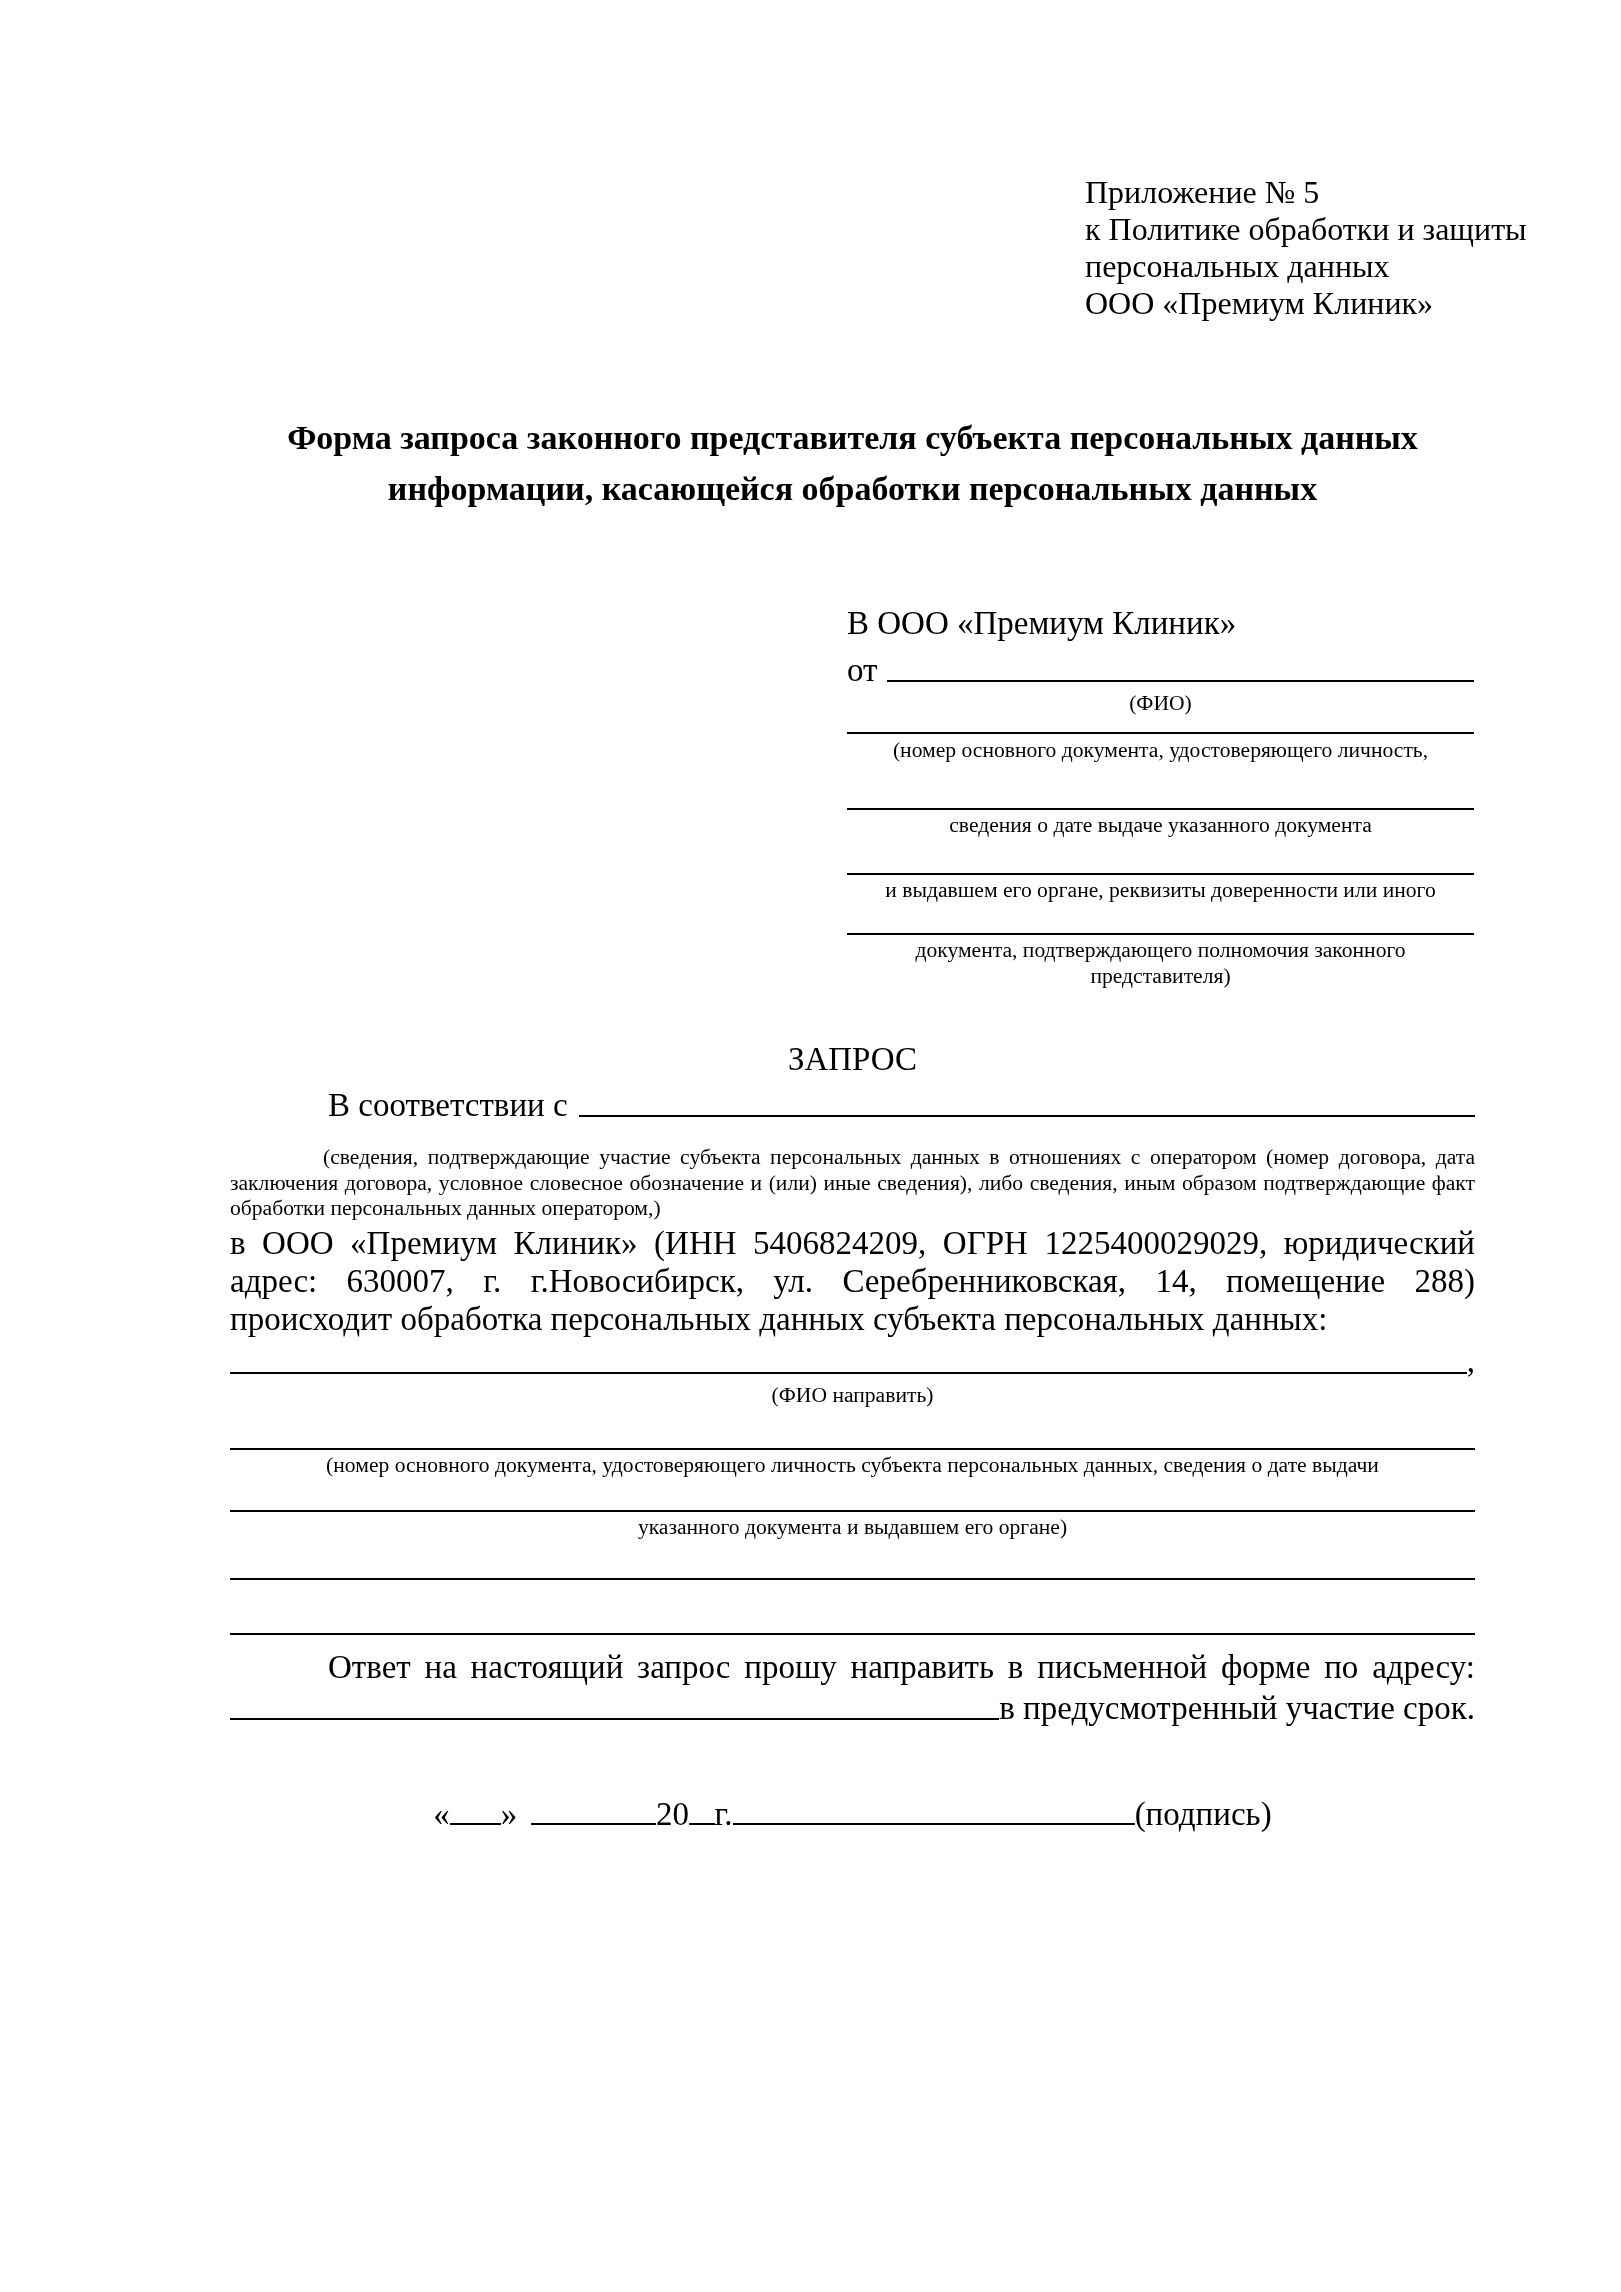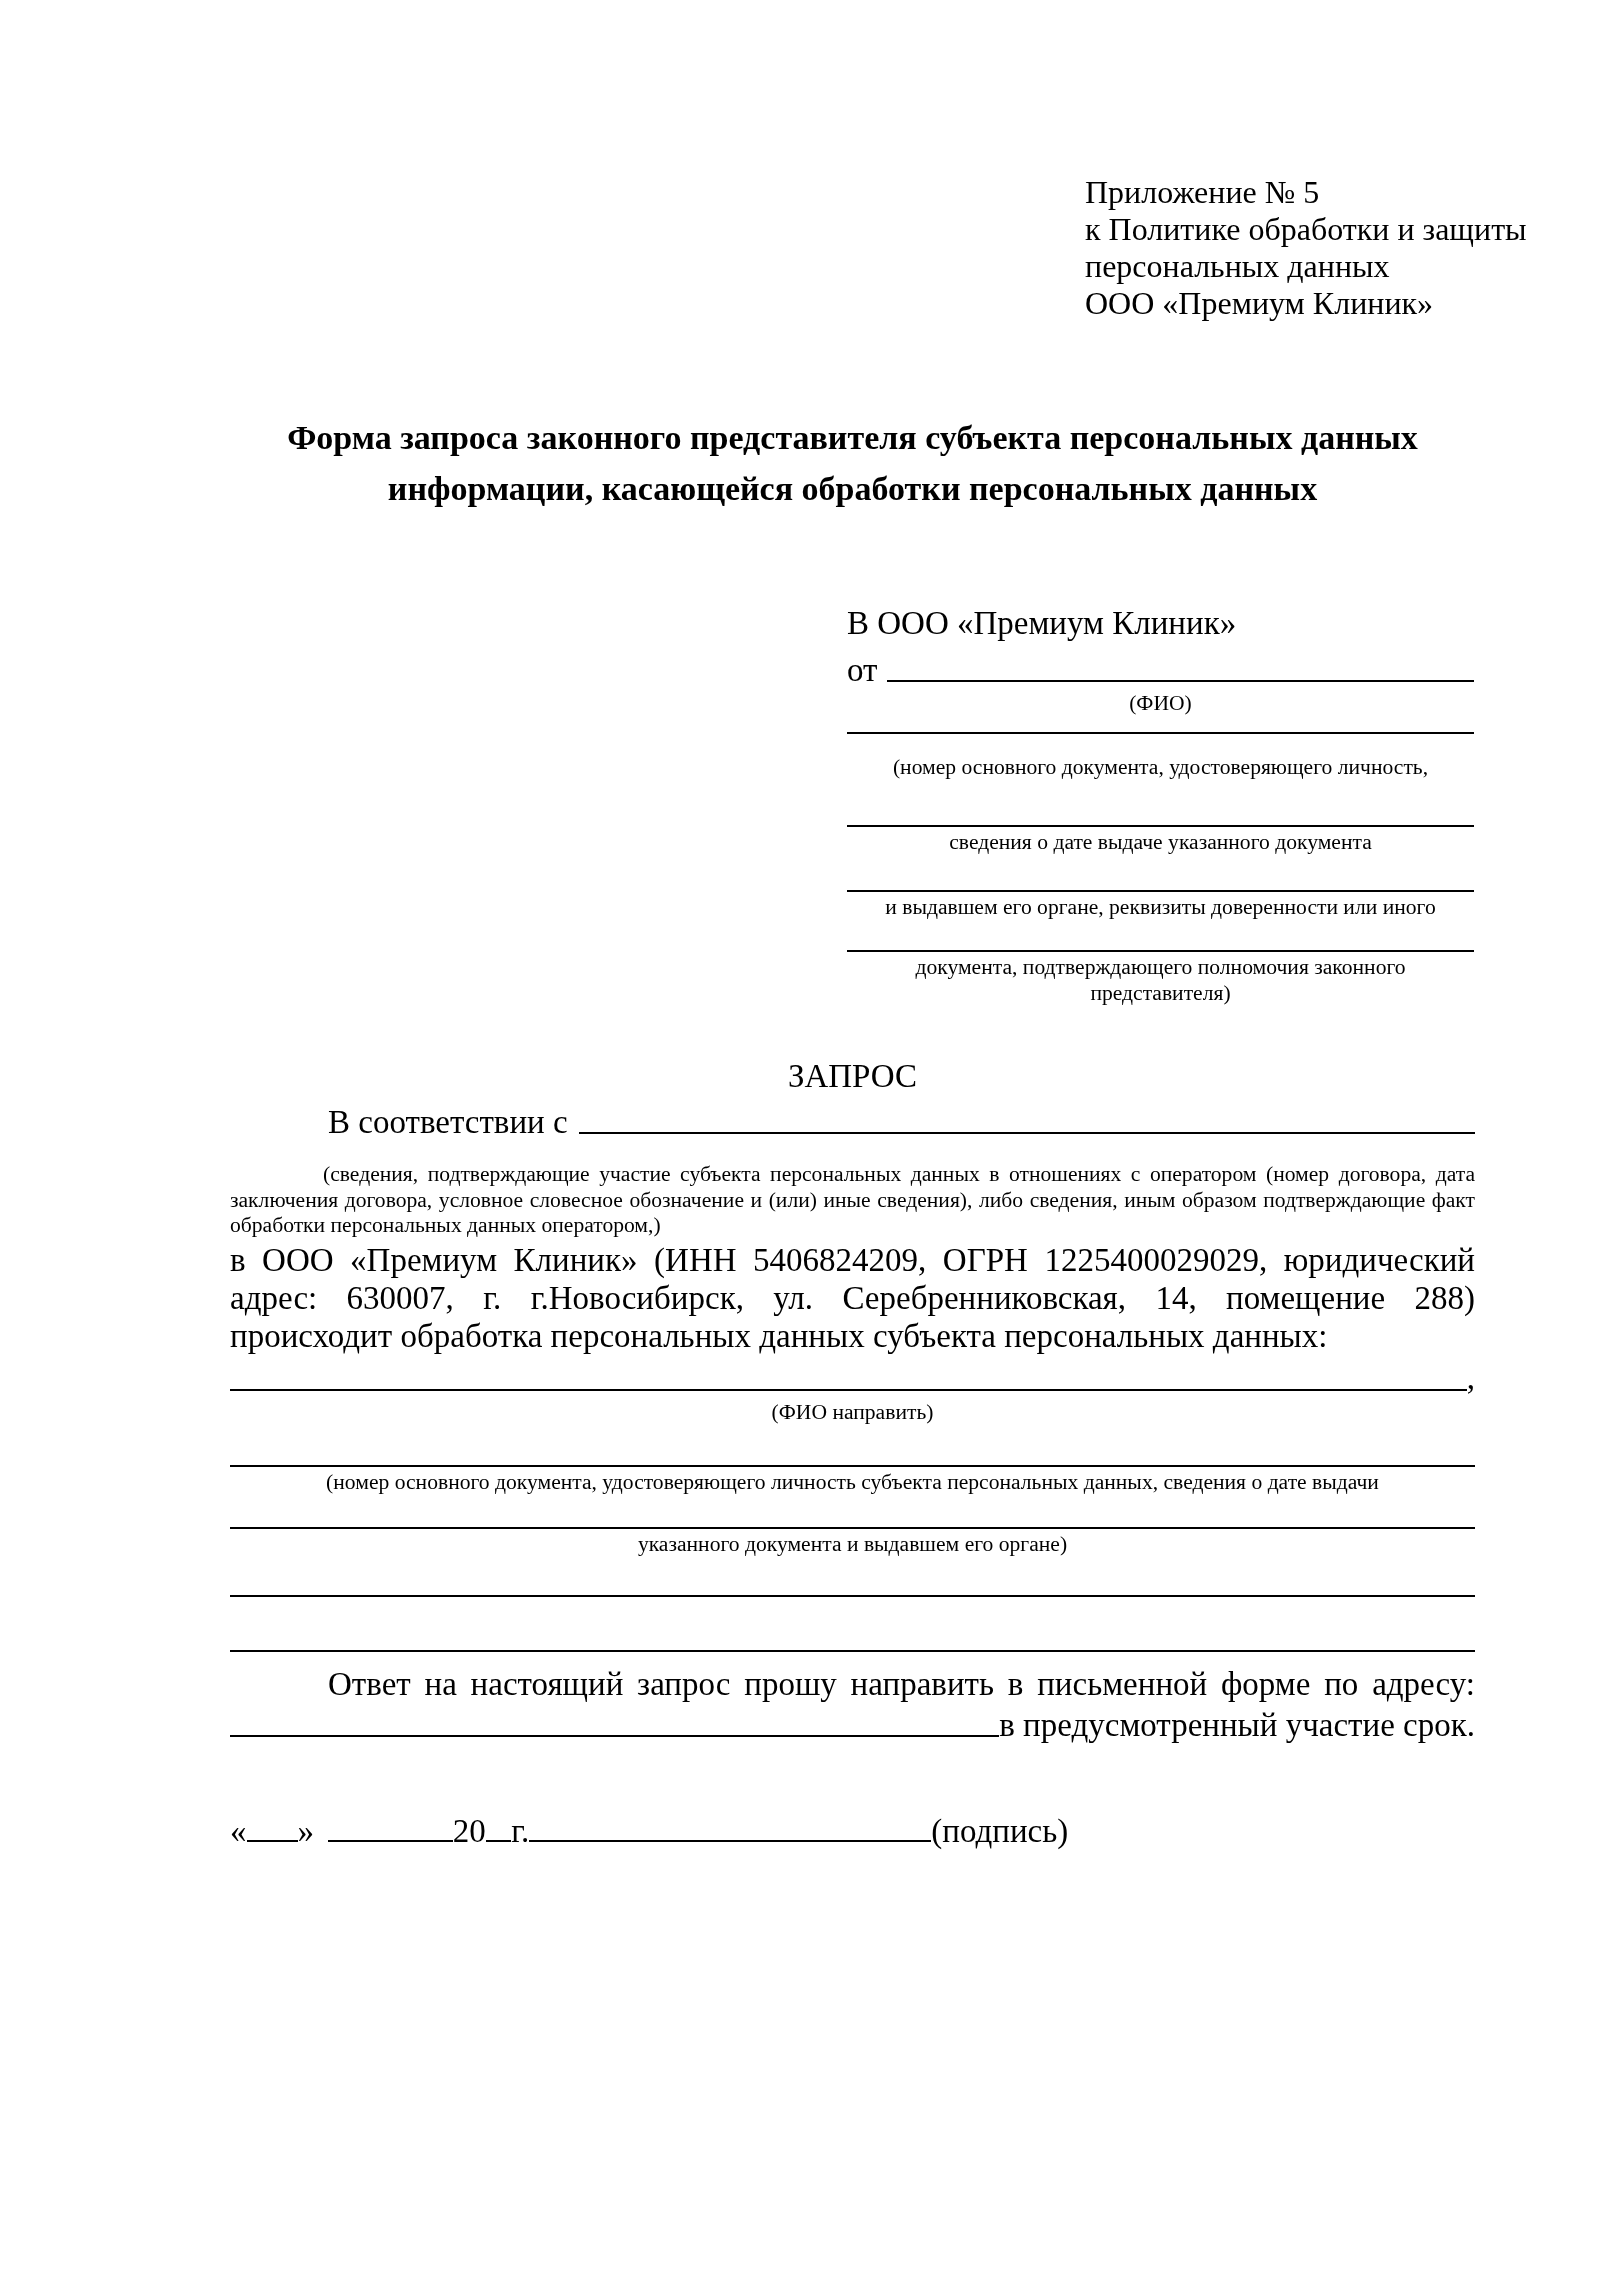--- a/index.html
+++ b/index.html
@@ -37,21 +37,21 @@
   .para { font-size:33px; line-height:38px; text-align:justify; }
   .para.op { margin-top:2px; }
   .comma-row { margin-top:5.9px; font-size:33px; }
   .subject-hints { font-size:21.6px; line-height:25.5px; text-align:center; }
   .law { margin-top:11.8px; }
   .reply1 { margin-top:13.7px; text-align:justify; text-align-last:justify;
             text-indent:98px; font-size:33px; line-height:38px; }
   .reply2 { margin-top:3.9px; font-size:33px; }
 
   
-  .footer { margin-top:67px; display:flex; justify-content:flex-start;
+  .footer { margin-top:67px; display:flex; justify-content:center;
             align-items:baseline; font-size:33px; line-height:39px; }
   .u { display:inline-block; border-bottom:2.9px solid #000; height:29px;
        vertical-align:baseline; }
   .u-date-day { width:51px; }
   .u-date-month { width:125px; margin-left:13.7px; }
   .u-date-year { width:25.5px; }
   .u-sign { width:402px; }
   .sig-group { white-space:nowrap; }
   .date-group { white-space:nowrap; }
 </style>
@@ -74,21 +74,21 @@
 
   <div class="addressee">
     <div class="to">В ООО «Премиум Клиник»</div>
     <div class="lined-row from-row">
       <span class="from-word">от</span>
       <div class="fill"></div>
     </div>
     <div class="hint" style="margin-top:2px">(ФИО)</div>
 
     <div class="blank" style="margin-top:15.7px"></div>
-    <div class="hint" style="margin-top:21px">(номер основного документа, удостоверяющего личность,</div>
+    <div class="hint" style="margin-top:4px">(номер основного документа, удостоверяющего личность,</div>
 
     <div class="blank" style="margin-top:44px"></div>
     <div class="hint" style="margin-top:2.9px">сведения о дате выдаче указанного документа</div>
 
     <div class="blank" style="margin-top:35px"></div>
     <div class="hint" style="margin-top:2.9px">и выдавшем его органе, реквизиты доверенности или иного</div>
 
     <div class="blank" style="margin-top:30px"></div>
     <div class="hint" style="margin-top:2.9px">документа, подтверждающего полномочия законного представителя)</div>
   </div>

